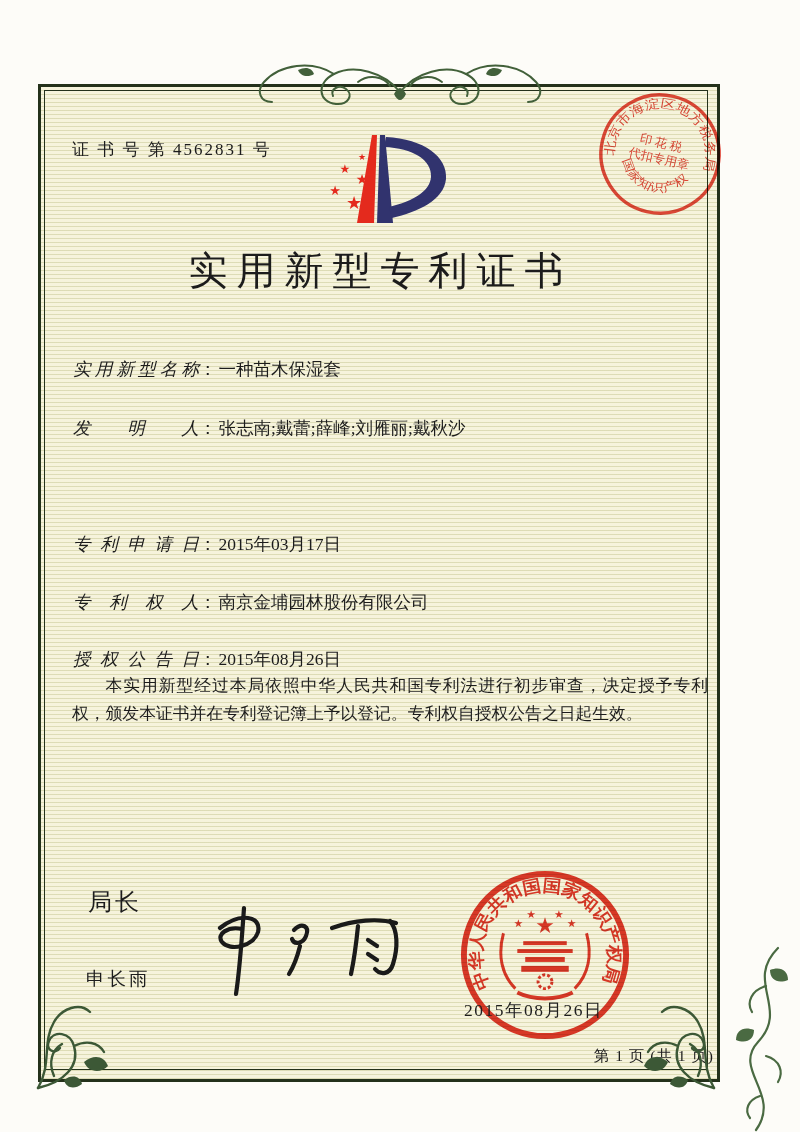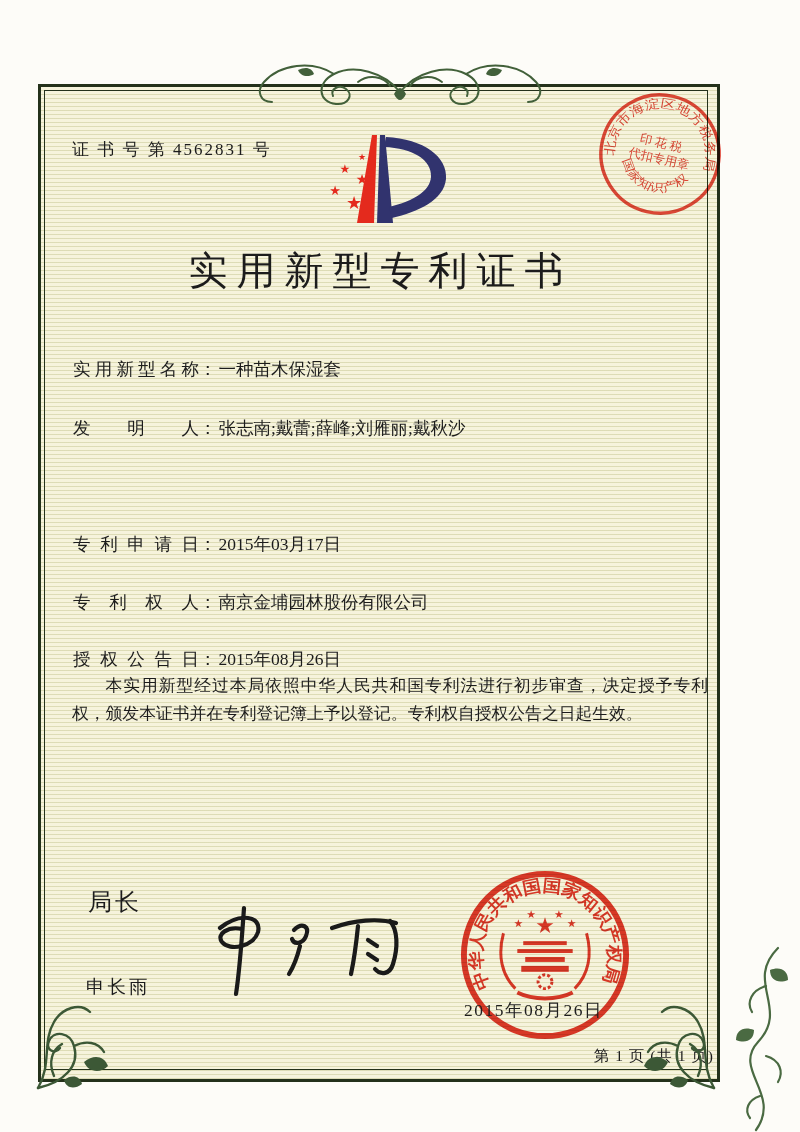--- a/index.html
+++ b/index.html
@@ -9,26 +9,26 @@
   .frame-outer{position:absolute;left:38px;top:84px;width:676px;height:992px;
         border:3px solid #24311b;
         background-color:#f6f3dc;
         background-image:repeating-linear-gradient(0deg, rgba(163,166,92,0.30) 0px, rgba(163,166,92,0.30) 1px, transparent 1px, transparent 4px);}
   .frame-inner{position:absolute;left:44px;top:90px;width:662px;height:978px;border:1px solid #24311b;}
   .cert-no{position:absolute;left:72px;top:138px;font-size:17px;letter-spacing:2px;}
   .logo{position:absolute;left:318px;top:126px;width:170px;height:112px;}
   .title{position:absolute;left:38px;top:244px;width:676px;text-align:center;
          font-size:39px;font-weight:normal;letter-spacing:9px;text-indent:9px;}
   .field{position:absolute;left:73px;font-size:17.5px;white-space:nowrap;}
-  .field .lbl{display:inline-block;width:126px;text-align:justify;text-align-last:justify;vertical-align:bottom;}
+  .field .lbl{display:inline-block;width:126px;text-align:justify;text-align-last:justify;vertical-align:bottom;font-style:italic;}
   .field .colon{margin:0 2px 0 0;}
   .paras{position:absolute;left:72px;top:672px;width:636px;font-size:16.8px;line-height:1.66;text-align:justify;}
   .paras p{margin:0;text-indent:2em;}
   .signoff-title{position:absolute;left:88px;top:886px;font-size:24px;letter-spacing:3px;}
-  .signoff-name{position:absolute;left:86px;top:966px;font-size:18.5px;letter-spacing:3px;margin-top:8px;}
+  .signoff-name{position:absolute;left:86px;top:966px;font-size:18.5px;letter-spacing:3px;}
   .signature{position:absolute;left:182px;top:898px;width:238px;height:106px;z-index:3;}
   .seal{position:absolute;left:456px;top:866px;width:178px;height:178px;z-index:3;opacity:.93;mix-blend-mode:multiply;}
   .seal-date{position:absolute;left:464px;top:998px;font-size:17.5px;letter-spacing:1.5px;z-index:4;color:#1f1f1f;}
   .tax-stamp{position:absolute;left:596px;top:90px;width:128px;height:128px;transform:rotate(13deg);z-index:3;opacity:.92;mix-blend-mode:multiply;}
   .footer{position:absolute;left:38px;top:1046px;width:676px;text-align:right;font-size:15.5px;letter-spacing:1px;}
   .orn{position:absolute;z-index:2;pointer-events:none;}
   .orn-top{left:238px;top:52px;width:324px;height:62px;}
   .orn-bl{left:28px;top:984px;width:112px;height:112px;}
   .orn-br{left:612px;top:984px;width:112px;height:112px;transform:scaleX(-1);}
   .orn-out{left:726px;top:946px;width:74px;height:186px;}

